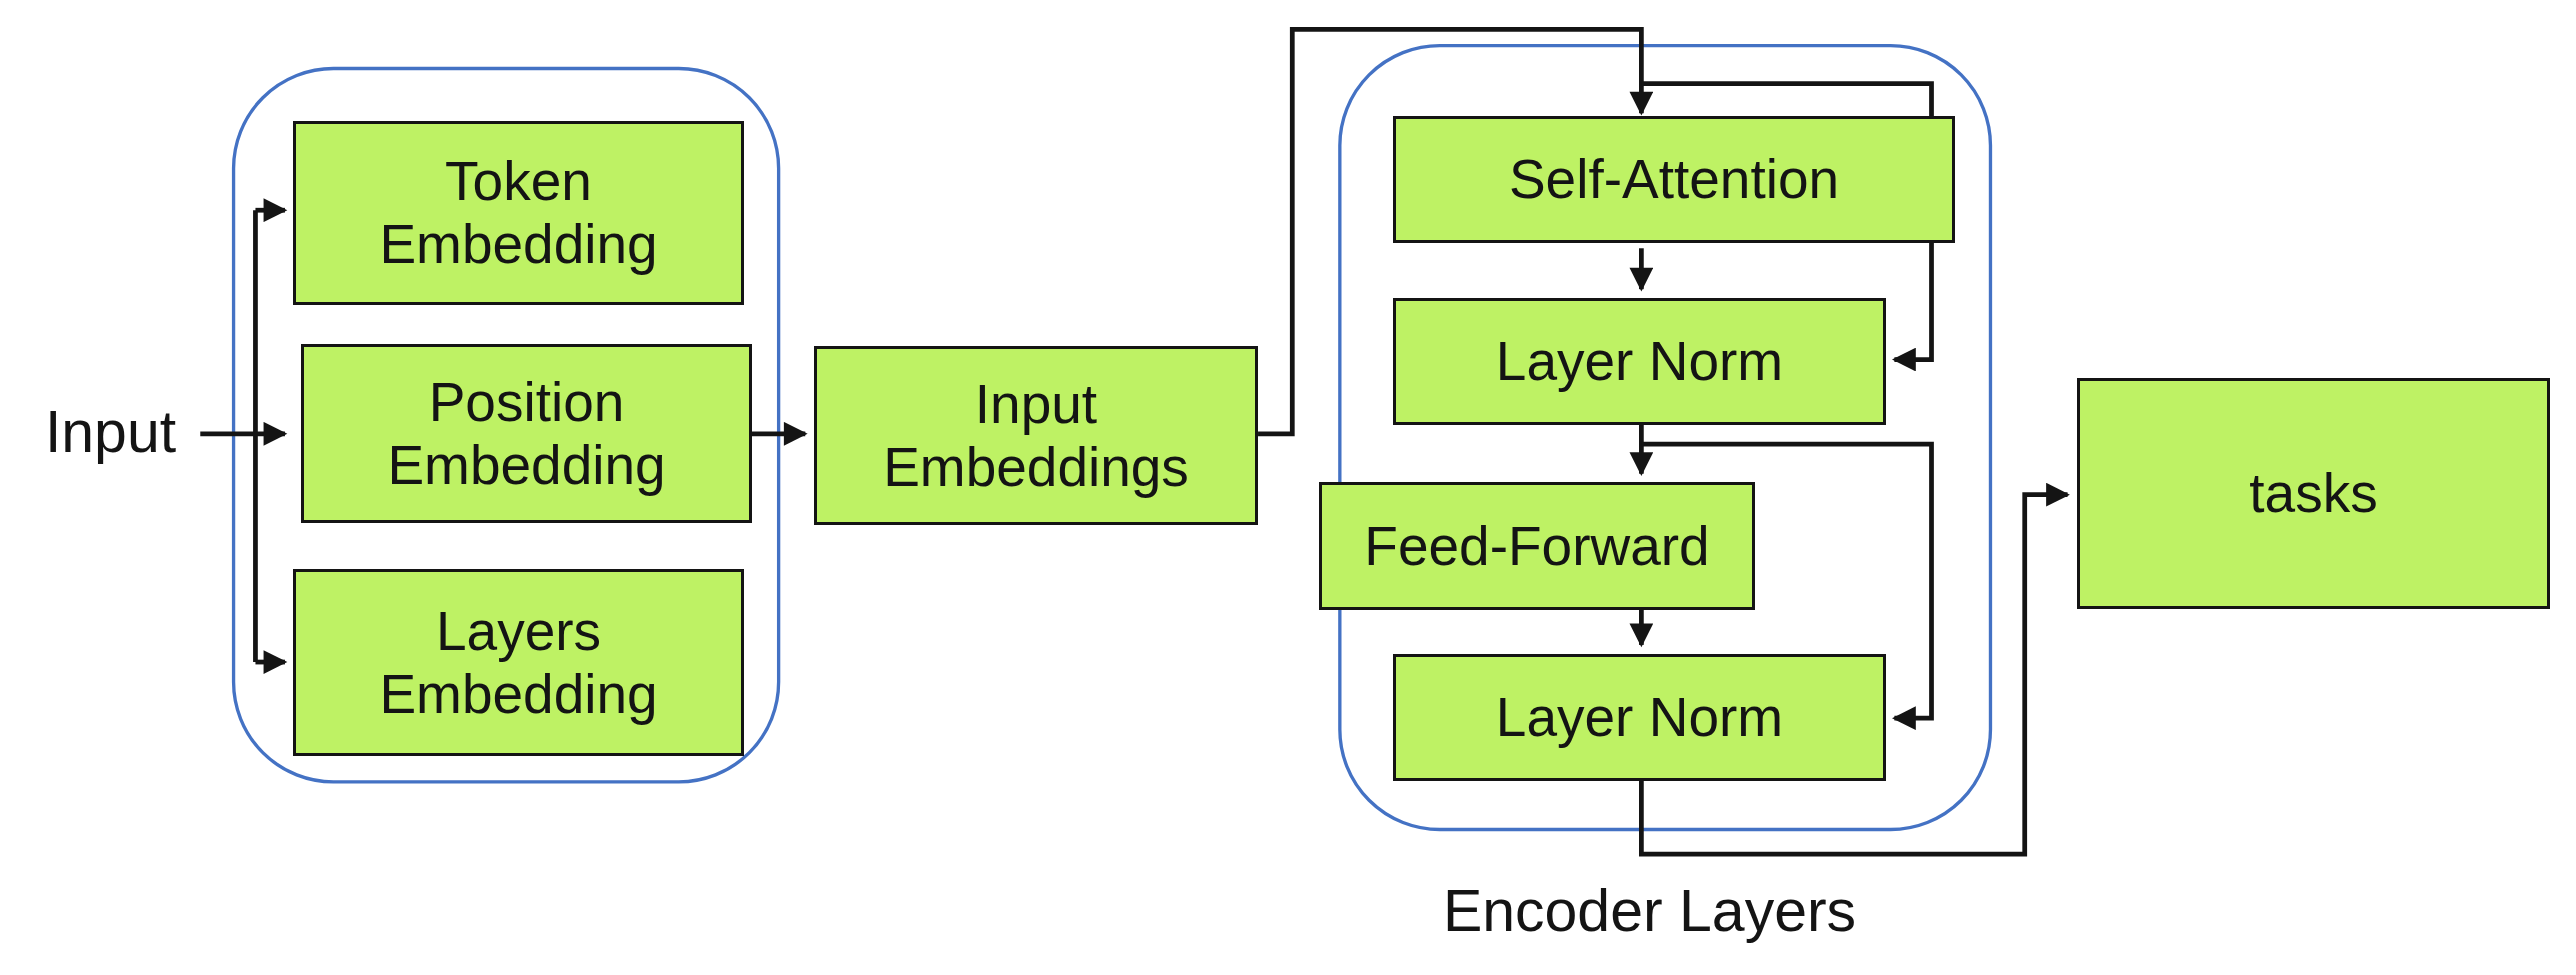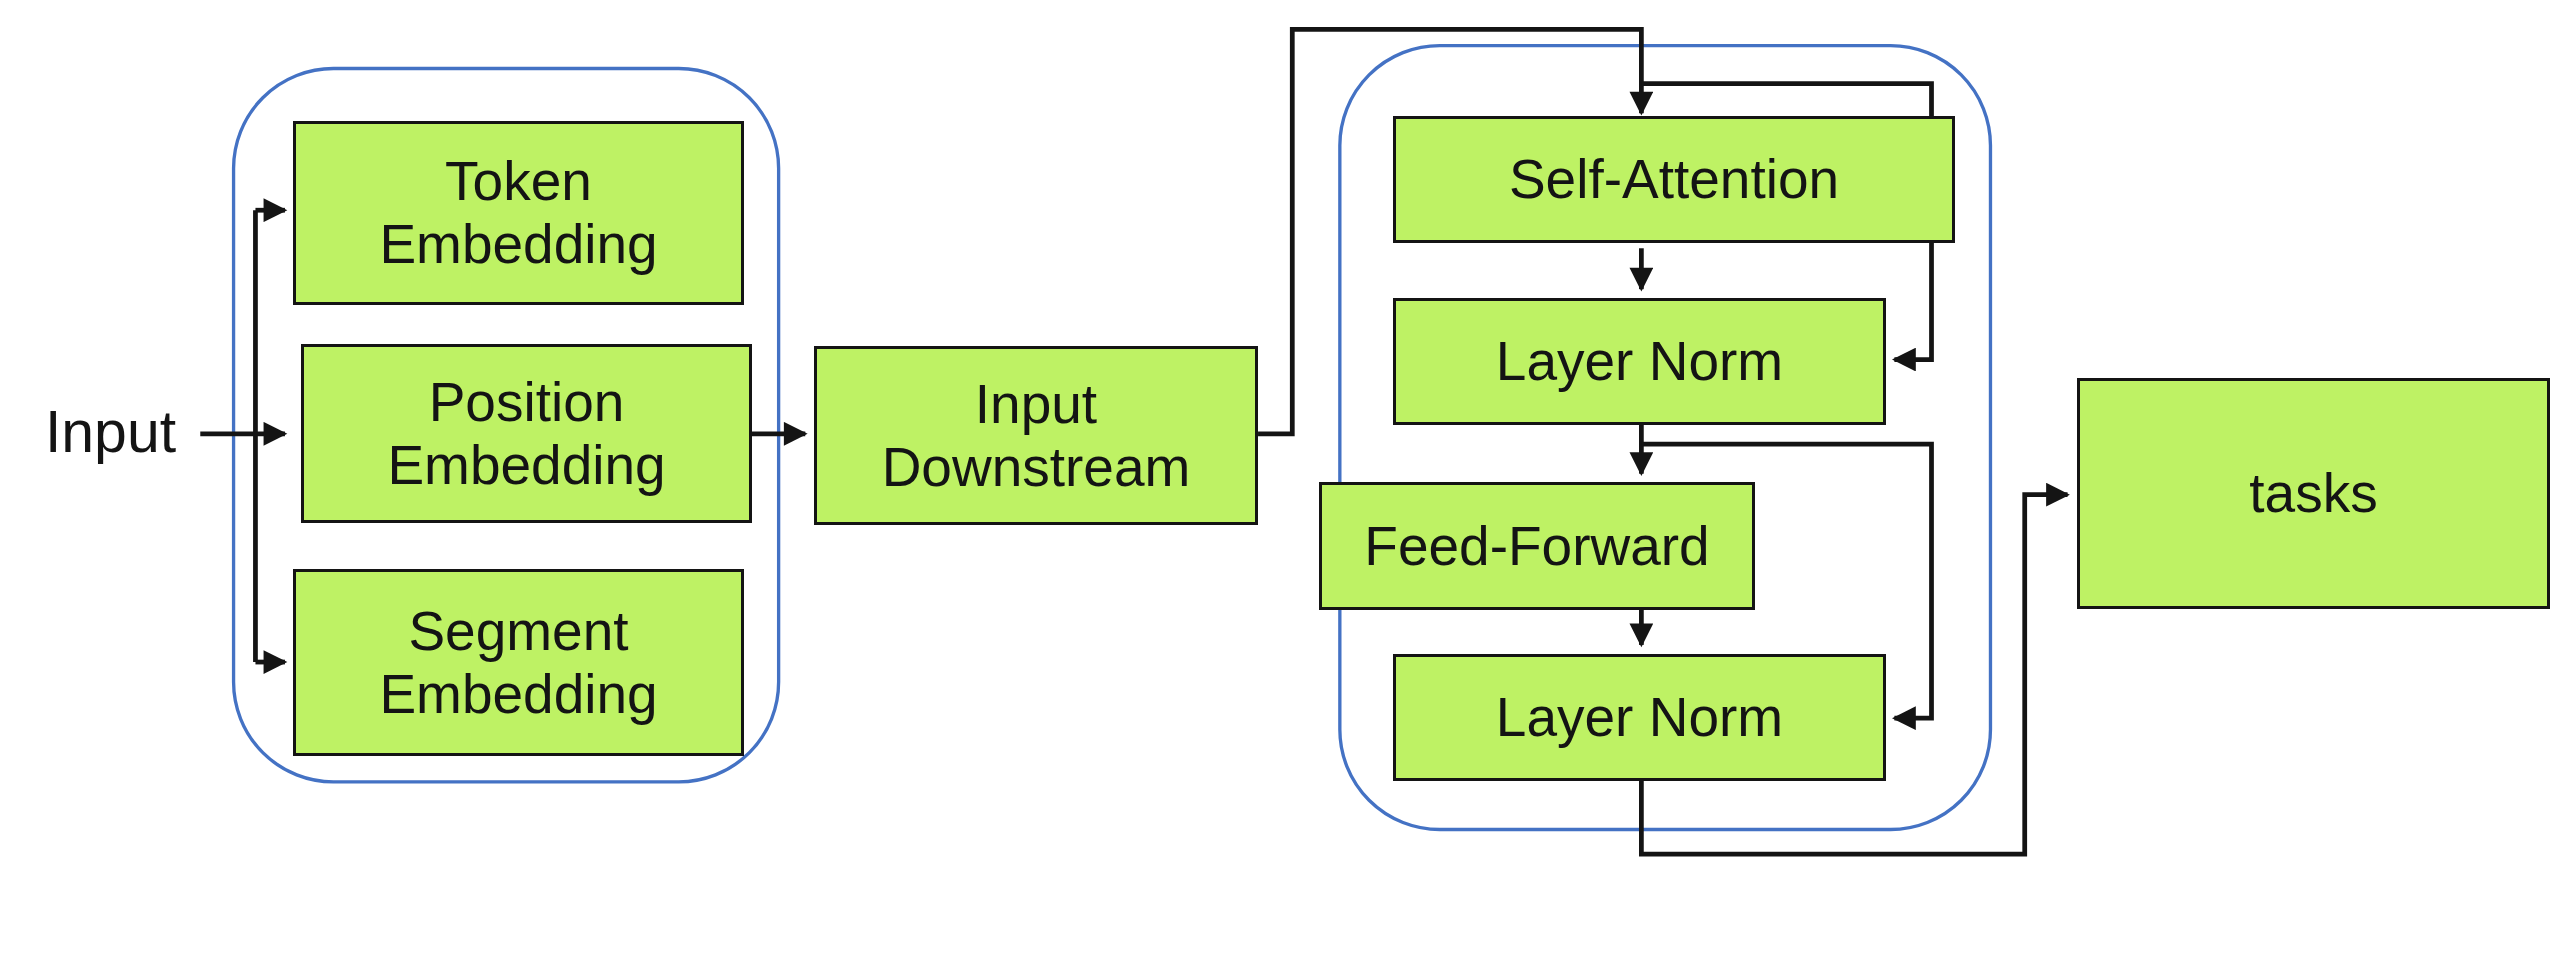--- a/index.html
+++ b/index.html
@@ -91,39 +91,40 @@
     <path class="wire arrow" d="M 1725 446 V 498"></path>
 
     <path class="wire arrow" d="M 1725 467 H 2030 V 755 H 1991"></path>
     <path class="wire arrow" d="M 1725 641 V 678"></path>
 
     <path class="wire arrow" d="M 1725 820 V 898 H 2128 V 520 H 2173"></path>
   </svg>
 
   <div class="floating-label" style="left:0px; top:398px; width:221px;">Input</div>
 
+  <div class="floating-label" style="left:1340px; top:877px; width:619px;">Encoder Layers</div>
 
   <div class="node" style="left:293px; top:121px; width:451px; height:184px;">
     <span>Token</span>
     <span>Embedding</span>
   </div>
 
   <div class="node" style="left:293px; top:344px; width:451px; height:179px;margin-left:8px;">
     <span>Position</span>
     <span>Embedding</span>
   </div>
 
   <div class="node" style="left:293px; top:569px; width:451px; height:187px;">
-    <span>Segment</span>
+    <span>Layers</span>
     <span>Embedding</span>
   </div>
 
   <div class="node" style="left:814px; top:346px; width:444px; height:179px;">
     <span>Input</span>
-    <span>Downstream</span>
+    <span>Embeddings</span>
   </div>
 
   <div class="node" style="left:1393px; top:116px; width:562px; height:127px;">
     <span>Self-Attention</span>
   </div>
 
   <div class="node" style="left:1393px; top:298px; width:493px; height:127px;">
     <span>Layer Norm</span>
   </div>
 

